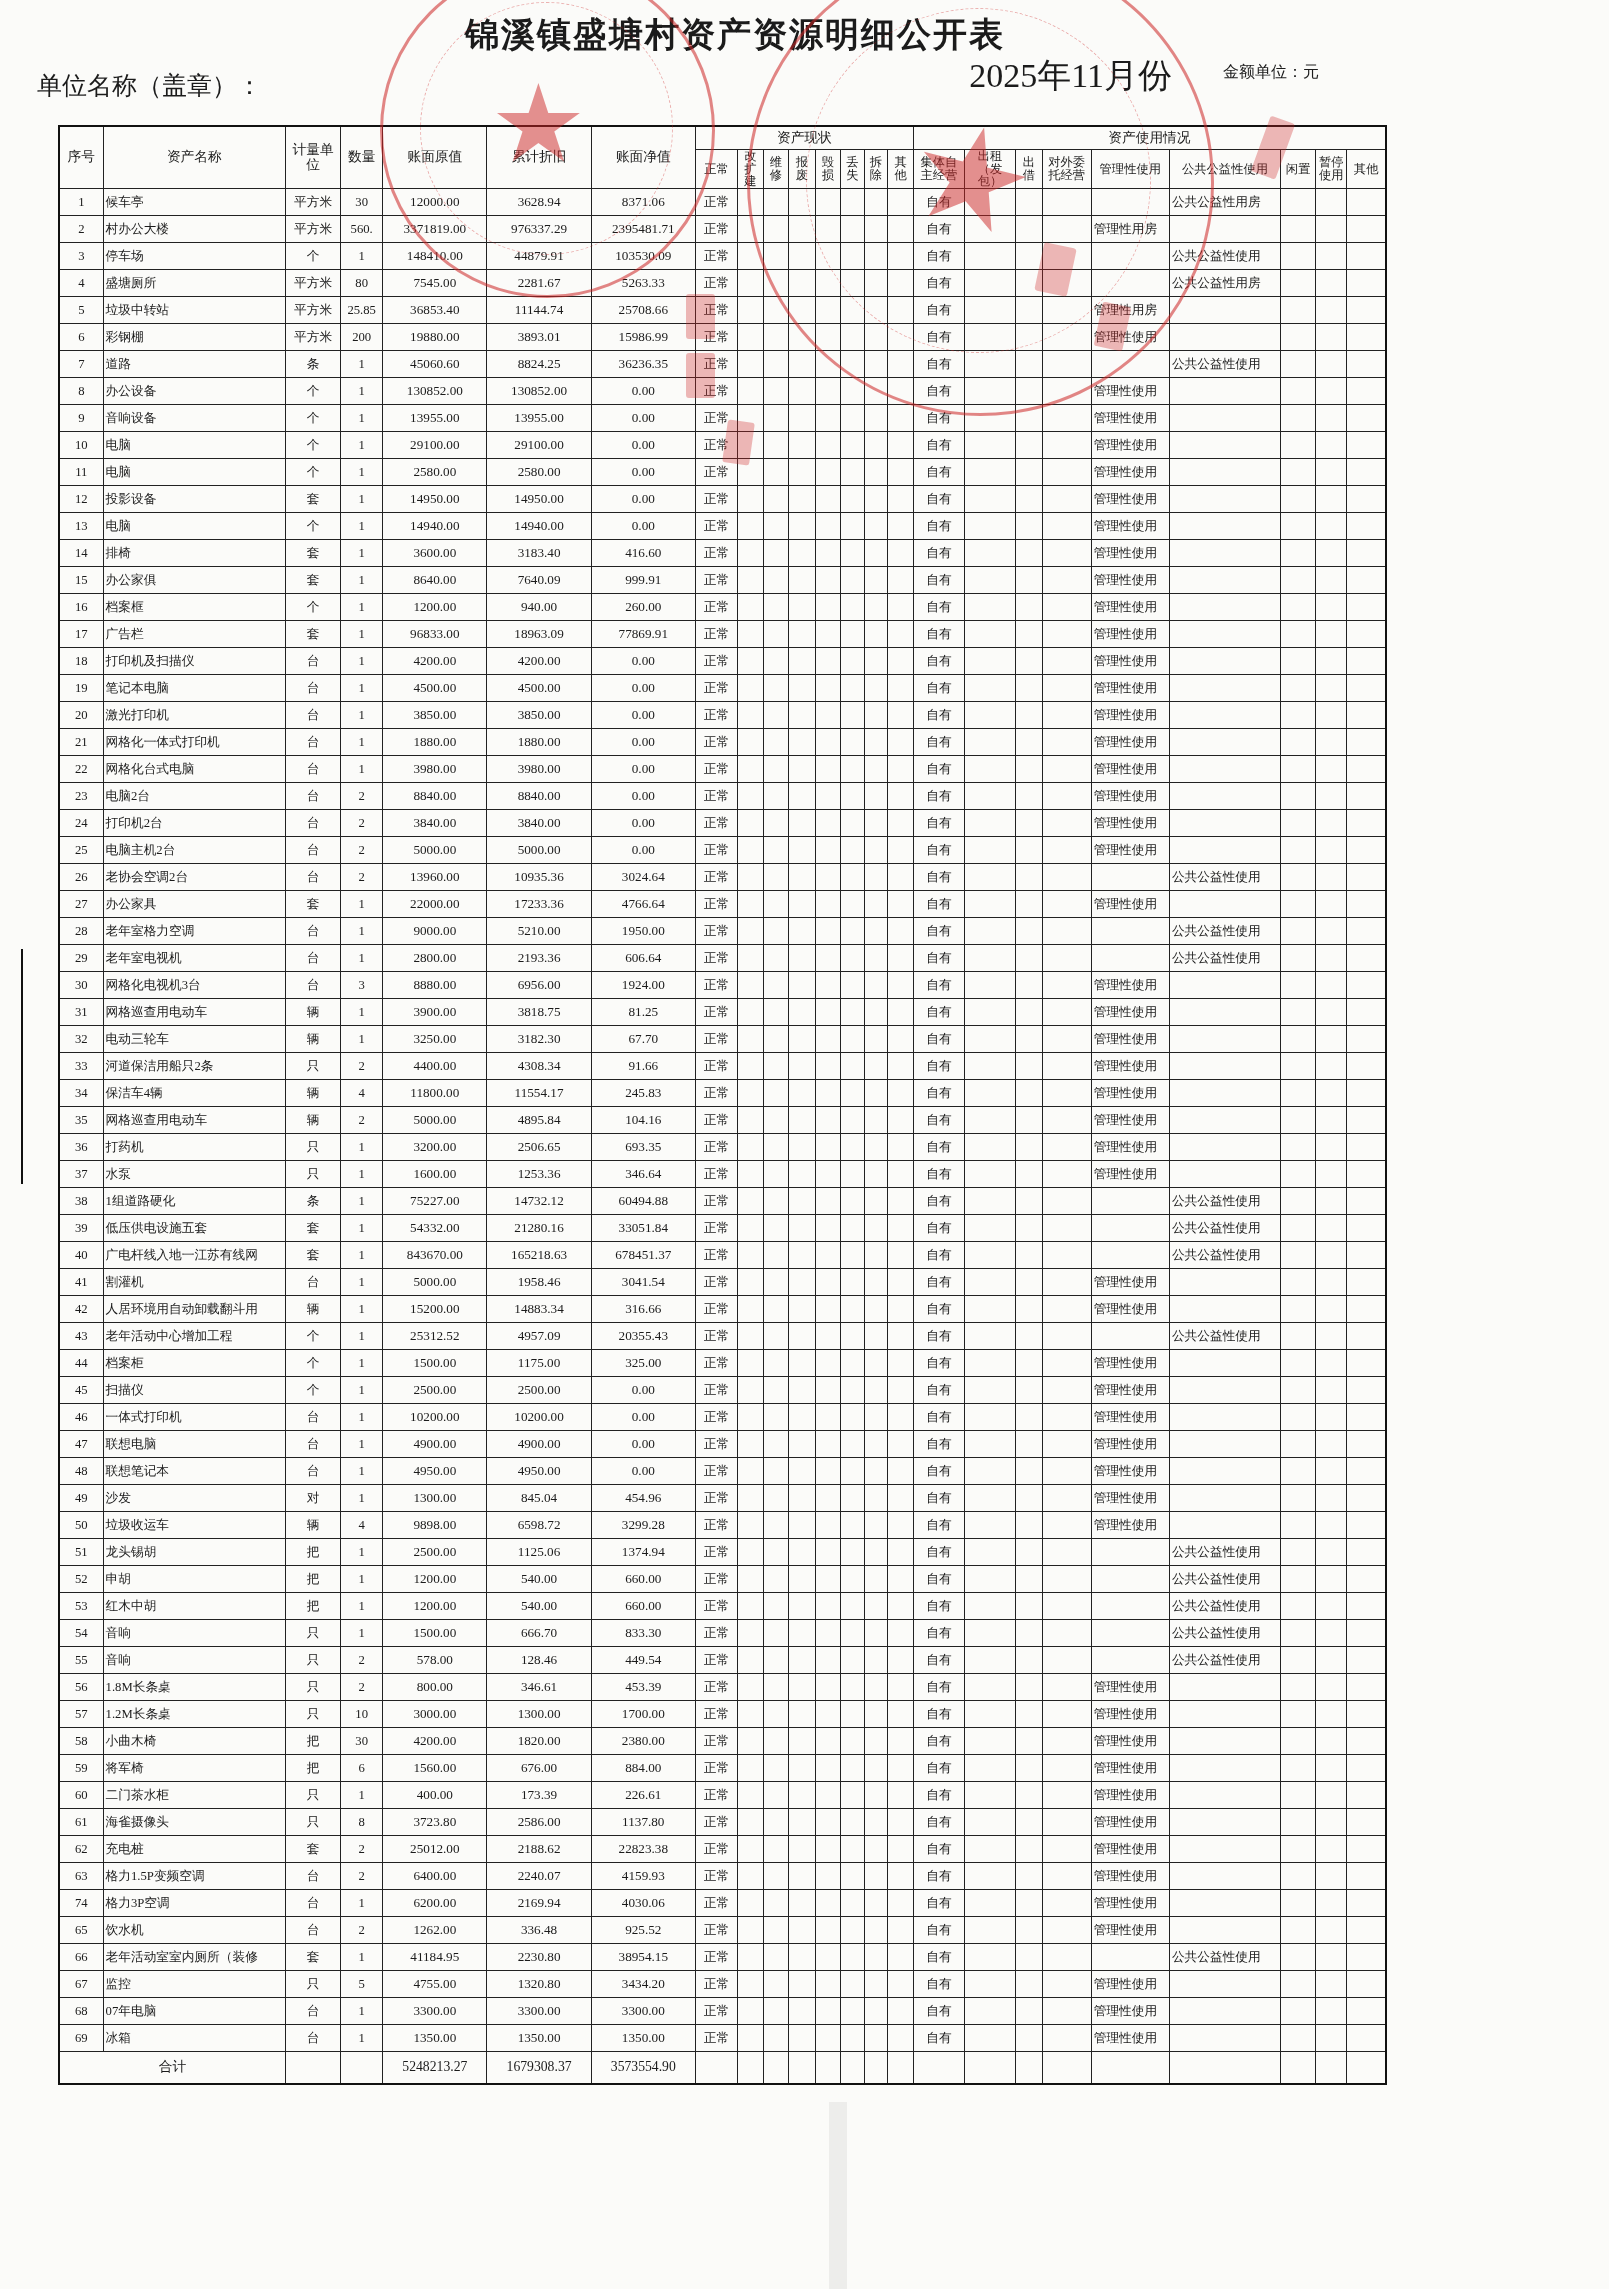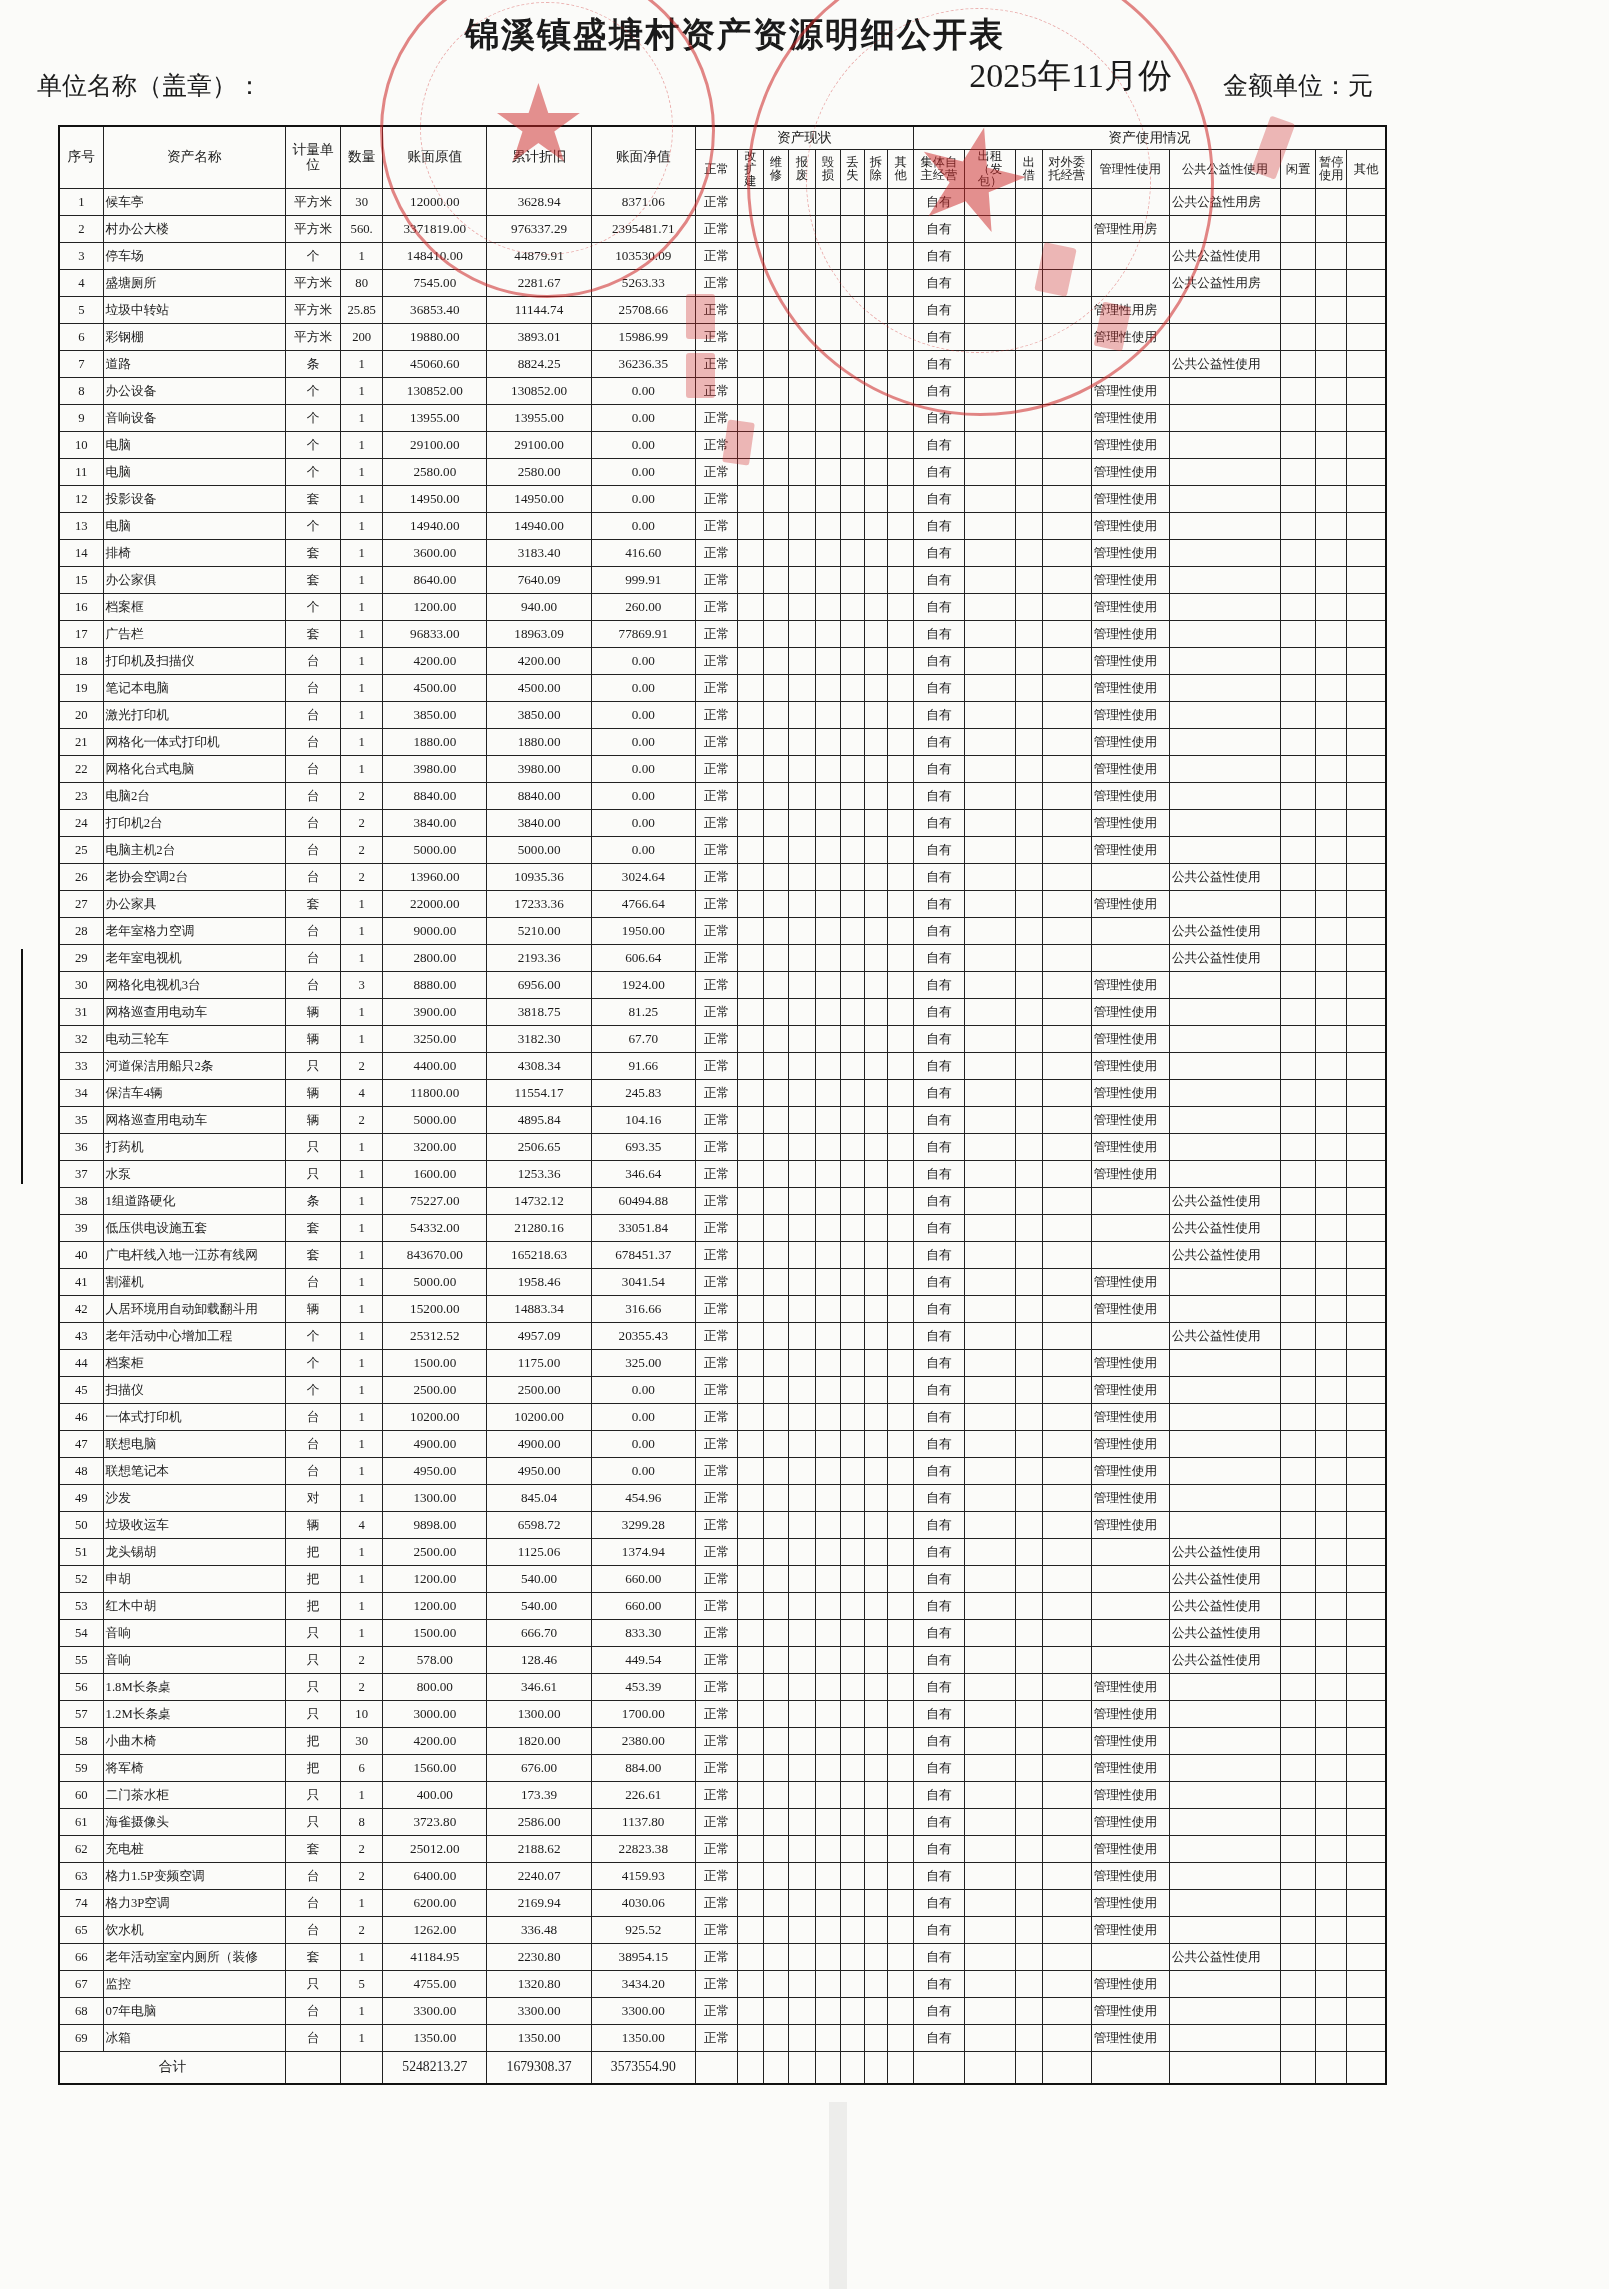--- a/index.html
+++ b/index.html
@@ -6,21 +6,21 @@
   body{
     width:1609px;height:2290px;position:relative;
     background:#fbfbf9;
     font-family:"Liberation Serif","DejaVu Serif",serif;
     color:#1b1b1b;overflow:hidden;
   }
   .hdr-text{position:absolute;white-space:nowrap;}
   .page-title{left:294px;top:12px;width:882px;text-align:center;font-size:34px;font-weight:bold;letter-spacing:2px;}
   .page-subtitle{left:290px;top:53px;width:882px;text-align:right;font-size:34px;}
   .unit-label{left:37px;top:69px;font-size:25px;font-weight:normal;}
-  .amount-label{left:1223px;top:69px;font-size:25px;}
+  .amount-label{left:1223px;top:62px;font-size:16px;}
   table{
     position:absolute;left:58px;top:125px;
     border-collapse:collapse;table-layout:fixed;
     width:1329px;
     font-family:"Liberation Serif","DejaVu Serif",serif;
   }
   th,td{
     border:1.6px solid #222;
     padding:0 2px;overflow:hidden;
     font-weight:normal;font-size:12.7px;line-height:1.05;

